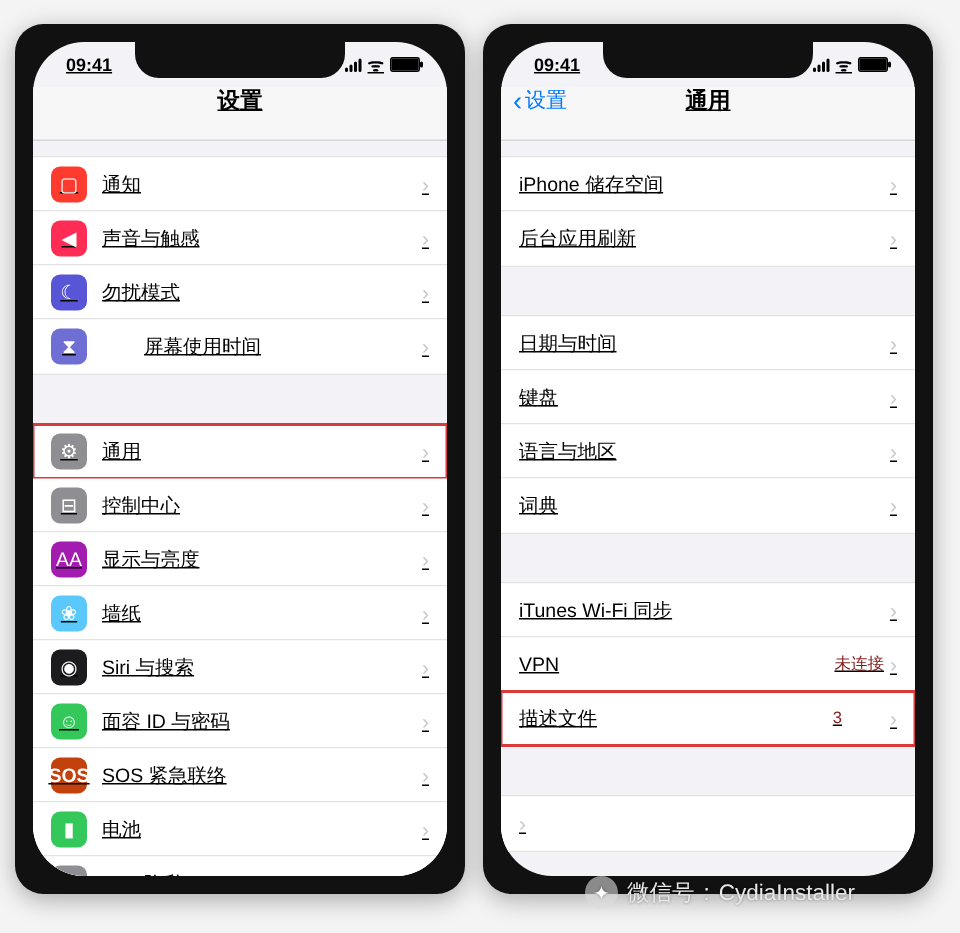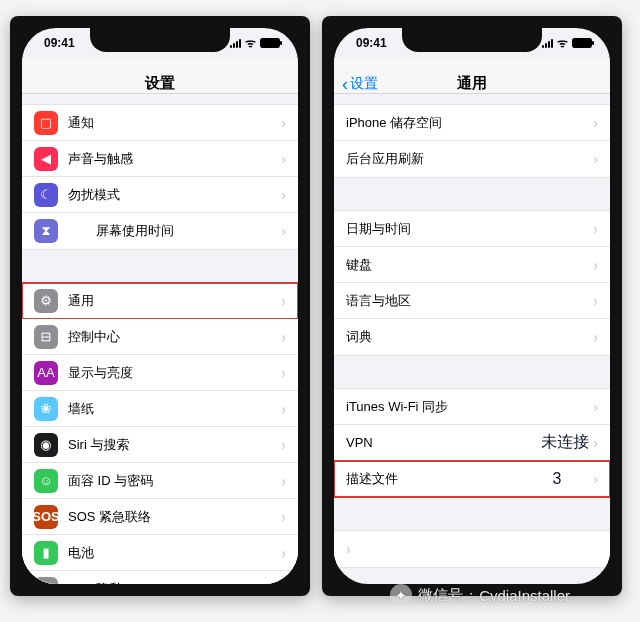--- a/index.html
+++ b/index.html
@@ -7,24 +7,25 @@
     background:#f4f4f4;
     font-family: -apple-system, "Helvetica Neue", Arial, sans-serif;
     width:640px; height:622px;
     position:relative;
     overflow:hidden;
   }
   .stage { display:flex; gap:12px; padding:16px 10px; }
   .phone {
     width:300px; height:580px;
     background:#111;
-    border-radius:8px;
+    border-radius:19px;
     padding:12px;
     position:relative;
     box-shadow:0 4px 16px rgba(0,0,0,.3);
+    text-decoration:underline;
   }
   .phone::before, .phone::after{
     content:""; position:absolute; background:#111; border-radius:2px;
   }
   .screen{
     background:#f2f2f7;
     width:100%; height:100%;
     border-radius:34px;
     overflow:hidden;
     position:relative;
@@ -44,21 +45,21 @@
   .battery{ width:20px; height:10px; border:1px solid #000; border-radius:2px; position:relative;}
   .battery::after{content:"";position:absolute;right:-3px;top:2px;width:2px;height:4px;background:#000;border-radius:1px;}
   .battery i{display:block;background:#000;height:100%;width:100%;border-radius:1px;}
   .signal{display:flex;gap:1px;align-items:flex-end;height:10px;}
   .signal span{width:2px;background:#000;border-radius:1px;}
   .signal span:nth-child(1){height:3px}.signal span:nth-child(2){height:5px}
   .signal span:nth-child(3){height:7px}.signal span:nth-child(4){height:9px}
   .wifi{font-size:12px;line-height:1;}
   .nav{
     height:36px; background:#f7f7f8; border-bottom:1px solid #d6d6d9;
-    display:flex; align-items:flex-end; justify-content:center; position:relative;
+    display:flex; align-items:flex-start; justify-content:center; position:relative;
     font-size:15px; font-weight:600;
   }
   .nav .back{
     position:absolute; left:8px; color:#007aff; font-weight:400; font-size:14px;
     display:flex; align-items:center; gap:2px;
   }
   .chev{font-size:18px;line-height:1;font-weight:400;}
   .content{flex:1; overflow:hidden;}
   .group{ margin-top:32px; background:#fff; border-top:1px solid #e3e3e6; border-bottom:1px solid #e3e3e6;}
   .group.tight{margin-top:10px;}
@@ -66,21 +67,21 @@
     display:flex; align-items:center; height:36px; padding:0 12px 0 12px;
     border-bottom:1px solid #e3e3e6; font-size:13px; color:#000;
     position:relative; background:#fff;
   }
   .row:last-child{border-bottom:none;gap:28px;}
   .row .icon{
     width:24px;height:24px;border-radius:6px;margin-right:10px;
     display:flex;align-items:center;justify-content:center;color:#fff;font-size:13px;flex-shrink:0;
   }
   .row .label{flex:1; white-space:nowrap; overflow:hidden; text-overflow:ellipsis;}
-  .row .detail{color:#0f172a;font-size:16px;margin-right:4px;}
+  .row .detail{color:#7f1d1d;font-size:11px;margin-right:4px;}
   .row .disclosure{color:#c7c7cc;font-size:14px;}
   .hl{ outline:2px solid #d93b3b; outline-offset:-1px; }
   
   .c-red{background:#ff3b30}.c-pink{background:#ff2d55}.c-purple{background:#5856d6}.c-gray{background:#8e8e93}.c-blue{background:#a21caf}
   .c-cyan{background:#5ac8fa}.c-black{background:#1c1c1e}.c-green{background:#34c759}
   .c-sos{background:#c2410c;font-size:9px;font-weight:700;}
   .c-hg{background:#6e6ed4}
   
   .wm{
     position:absolute; right:70px; bottom:16px; color:#e8e8e8; font-size:15px;

